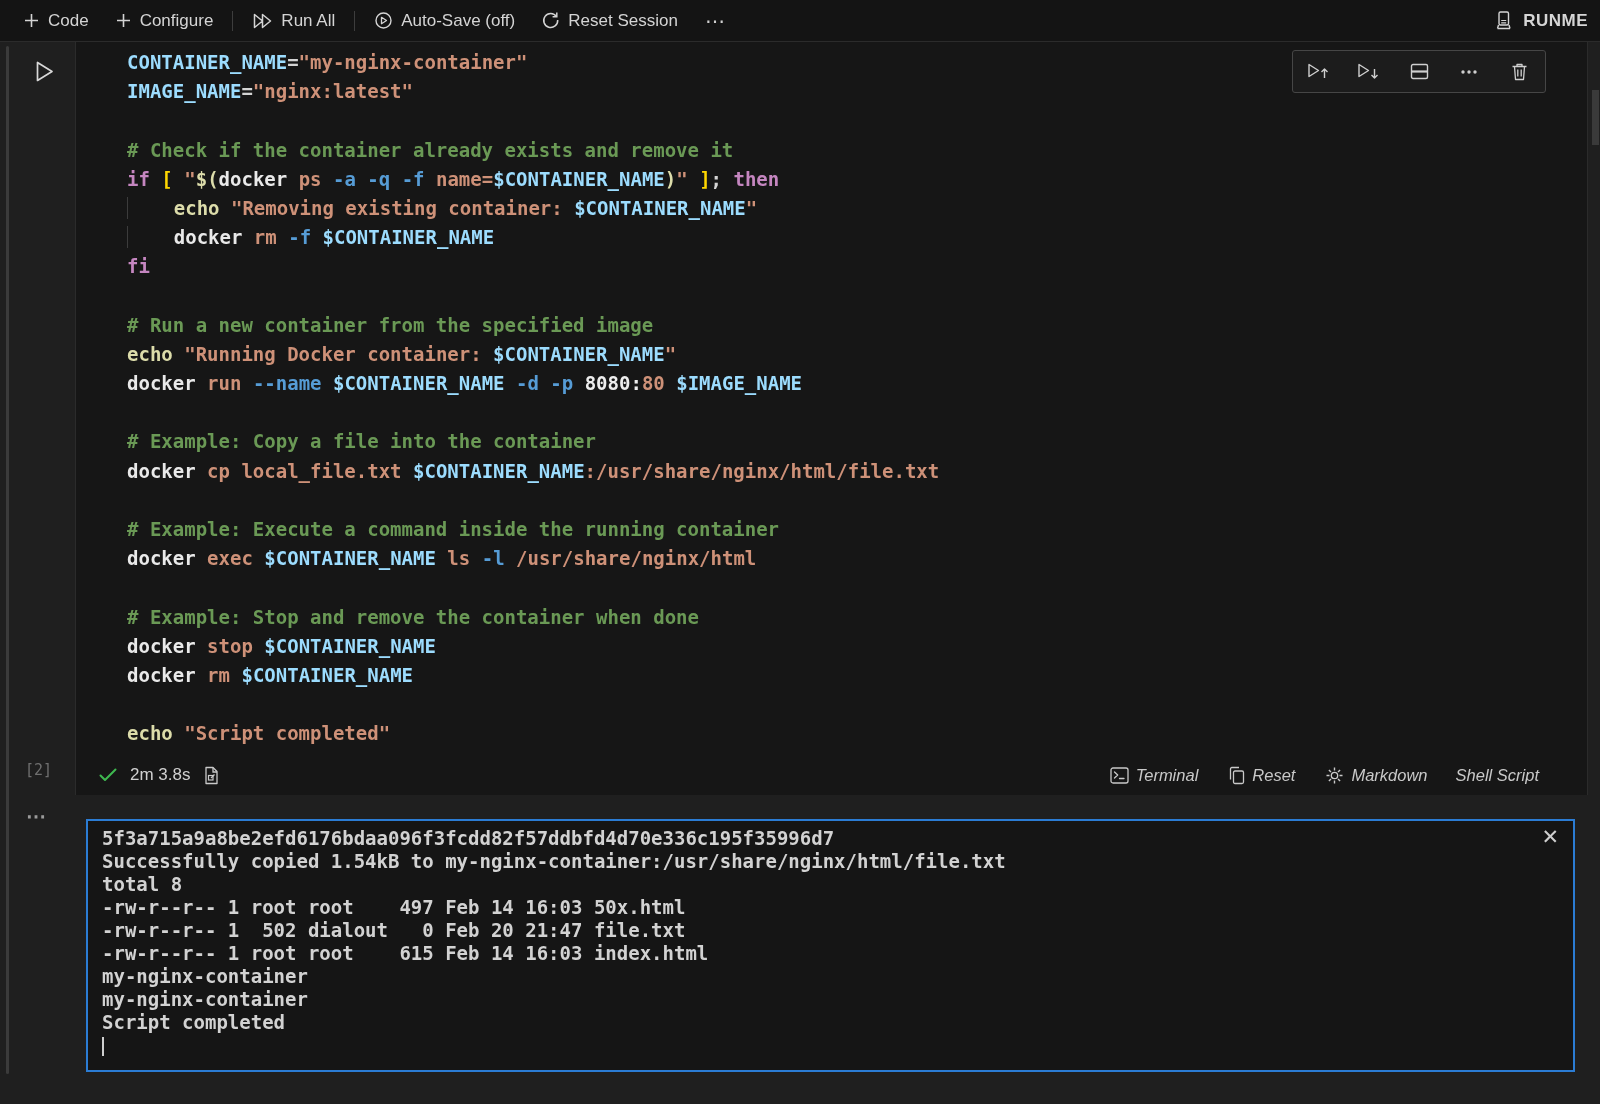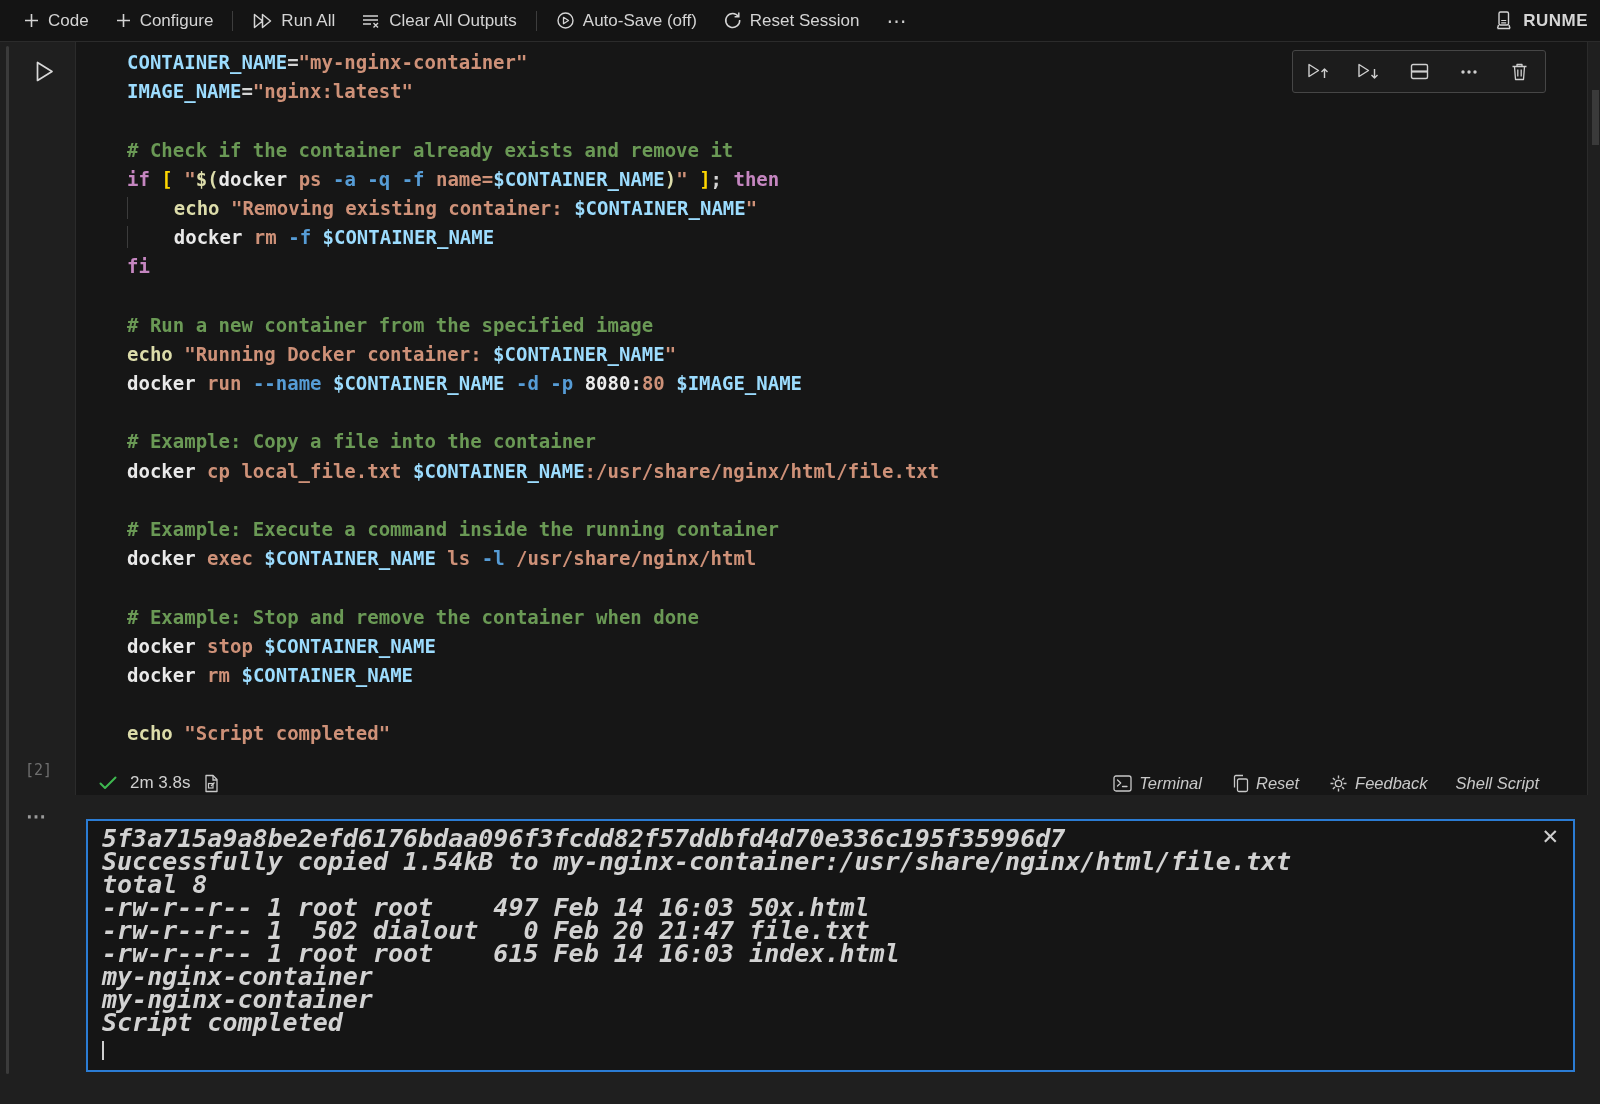--- a/index.html
+++ b/index.html
@@ -25,34 +25,34 @@
               font-size:15px;color:#6f6f6f;}
   .cell-toolbar{position:absolute;left:1292px;top:50px;width:254px;height:43px;background:#1c1c1c;
                 border:1px solid #464646;border-radius:3px;display:flex;align-items:stretch;box-sizing:border-box;}
   .ctb{flex:1;display:flex;align-items:center;justify-content:center;cursor:pointer;color:#cfcfcf;}
   
   .code{position:absolute;left:51px;top:6px;font-family:"DejaVu Sans Mono",monospace;
         font-size:19px;line-height:29.2px;font-weight:600;white-space:pre;color:#d4d4d4;}
   .cl{height:29.2px;}
   .ind{border-left:1px solid #3c3c3c;}
   
-  .cell-footer{position:absolute;left:0;right:0;bottom:2px;height:36px;display:flex;align-items:flex-end;
+  .cell-footer{position:absolute;left:0;right:0;bottom:2px;height:36px;display:flex;align-items:center;
                padding:0 42px 0 23px;box-sizing:border-box;color:#c9c9c9;font-size:16.5px;}
   .cf-left{display:flex;align-items:center;gap:13px;}
   .cf-right{margin-left:auto;display:flex;align-items:center;gap:14px;font-style:italic;}
   .cf-item{display:flex;align-items:center;gap:7px;padding:0 8px;cursor:pointer;white-space:nowrap;}
   .cf-time{color:#d0d0d0;font-size:17px;}
   .lang{padding:0 6px;cursor:pointer;}
   
   .out-more{position:absolute;left:26px;top:804px;color:#9a9a9a;font-size:20px;font-weight:700;
             letter-spacing:1px;cursor:pointer;}
   .output{position:absolute;left:86px;top:819px;width:1489px;height:253px;background:#151515;
           border:2px solid #2b7cd4;box-sizing:border-box;}
   .out-text{position:absolute;left:14px;top:6px;font-family:"DejaVu Sans Mono",monospace;
-            font-size:25px;line-height:23px;font-weight:600;white-space:pre;color:#d2d2d2;font-style:italic;}
+            font-size:19px;line-height:23px;font-weight:600;white-space:pre;color:#d2d2d2;}
   .ol{height:23px;}
   .caret{display:inline-block;width:2px;height:19px;background:#cfcfcf;vertical-align:text-bottom;}
   .out-close{position:absolute;top:4px;right:14px;font-size:21px;color:#cfcfcf;cursor:pointer;
              font-family:"DejaVu Sans",sans-serif;}
   .scroll-thumb{position:absolute;right:1px;top:90px;width:7px;height:55px;background:#3a3a3a;}
   svg{display:block;}
 </style>
 </head>
 <body>
 
@@ -74,29 +74,20 @@
     <span>Configure</span>
   </div>
   <div class="tsep"></div>
   <div class="tb">
     <span>
         <svg width="21" height="18" viewBox="0 0 21 18">
           <path d="M2.5 2.5v13l8-6.5zM10.5 2.5v13l8-6.5z" stroke="#d4d4d4" stroke-width="1.5" fill="none" stroke-linejoin="round"></path>
         </svg>
       </span>
     <span>Run All</span>
-  </div>
-  <div class="tb">
-    <span>
-        <svg width="20" height="18" viewBox="0 0 20 18">
-          <path d="M2 4h15M2 8h15M2 12h8" stroke="#d4d4d4" stroke-width="1.5" fill="none"></path>
-          <path d="M12.5 11l4.5 4.5M17 11l-4.5 4.5" stroke="#d4d4d4" stroke-width="1.4" fill="none"></path>
-        </svg>
-      </span>
-    <span>Clear All Outputs</span>
   </div>
   <div class="tsep"></div>
   <div class="tb">
     <span>
         <svg width="19" height="19" viewBox="0 0 19 19">
           <circle cx="9.5" cy="9.5" r="7.5" stroke="#d4d4d4" stroke-width="1.4" fill="none"></circle>
           <path d="M7.5 6.3l5 3.2-5 3.2z" stroke="#d4d4d4" stroke-width="1.3" fill="none" stroke-linejoin="round"></path>
         </svg>
       </span>
     <span>Auto-Save (off)</span>
@@ -173,21 +164,21 @@
           </span>
         <span>Reset</span>
       </div>
       <div class="cf-item">
         <span>
             <svg width="19" height="19" viewBox="0 0 19 19">
               <circle cx="9.5" cy="9.5" r="3.2" stroke="#c9c9c9" stroke-width="1.3" fill="none"></circle>
               <path d="M9.5 1.5v3M9.5 14.5v3M1.5 9.5h3M14.5 9.5h3M3.9 3.9l2.1 2.1M13 13l2.1 2.1M15.1 3.9L13 6M6 13l-2.1 2.1" stroke="#c9c9c9" stroke-width="1.4" fill="none"></path>
             </svg>
           </span>
-        <span>Feedback</span>
+        <span>Markdown</span>
       </div>
       <div class="lang">Shell Script</div>
     </div>
   </div>
 </div>
 
 <div class="exec-count">[2]</div>
 
 <div class="cell-toolbar">
   <div class="ctb">

